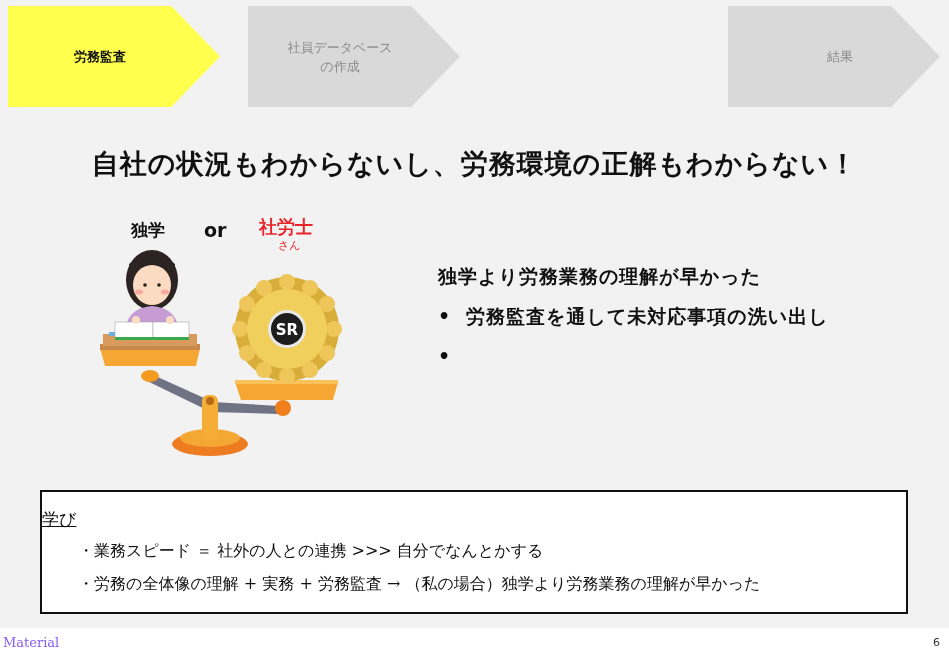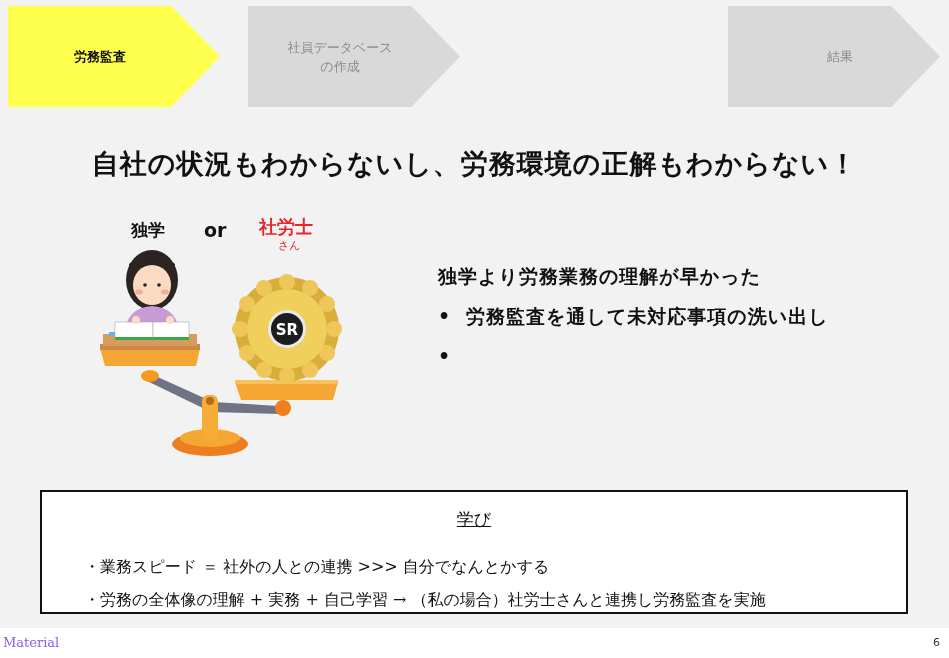--- a/index.html
+++ b/index.html
@@ -47,24 +47,24 @@
   .points .bullet-line { display: flex; }
   .points .dot { width: 28px; }
 
   
   .learn {
     position: absolute; left: 40px; top: 490px; width: 868px; height: 124px;
     box-sizing: border-box; border: 2px solid #111; background: #fff;
     font-family: "DejaVu Serif", "Liberation Serif", serif; color: #111;
   }
   .learn .title {
-    position: absolute; left: 0; width: 100%; top: 16px; text-align: center;
+    position: absolute; left: 0; width: 100%; top: 16px; text-align: left;
     font-size: 17px; text-decoration: underline;
   }
-  .learn .item { position: absolute; left: 42px; font-size: 16px; white-space: nowrap; margin-top: 16px; }
+  .learn .item { position: absolute; left: 36px; font-size: 16px; white-space: nowrap; }
   .learn .item1 { top: 49px; }
   .learn .item2 { top: 82px; }
 
   
   .footer-left {
     position: absolute; left: 3px; top: 635px;
     font-family: "DejaVu Serif", "Liberation Serif", serif; font-size: 13px; color: #8b5cf6;
   }
   .footer-right {
     position: absolute; right: 9px; top: 636px; font-size: 11px; color: #333;
@@ -159,18 +159,18 @@
       <span>労務監査を通して未対応事項の洗い出し</span>
     </div>
     <div class="line bullet-line">
       <span class="dot">•</span>
     </div>
   </div>
 
   <div class="learn">
     <div class="title">学び</div>
     <div class="item item1">・業務スピード ＝ 社外の人との連携 &gt;&gt;&gt; 自分でなんとかする</div>
-    <div class="item item2">・労務の全体像の理解 + 実務 + 自己学習 → （私の場合）社労士さんと連携し労務監査を実施</div>
+    <div class="item item2">・労務の全体像の理解 + 実務 + 労務監査 → （私の場合）独学より労務業務の理解が早かった</div>
   </div>
 </div>
 
 <div class="footer-left">Material</div>
 <div class="footer-right">6</div>
 
 </body></html>

